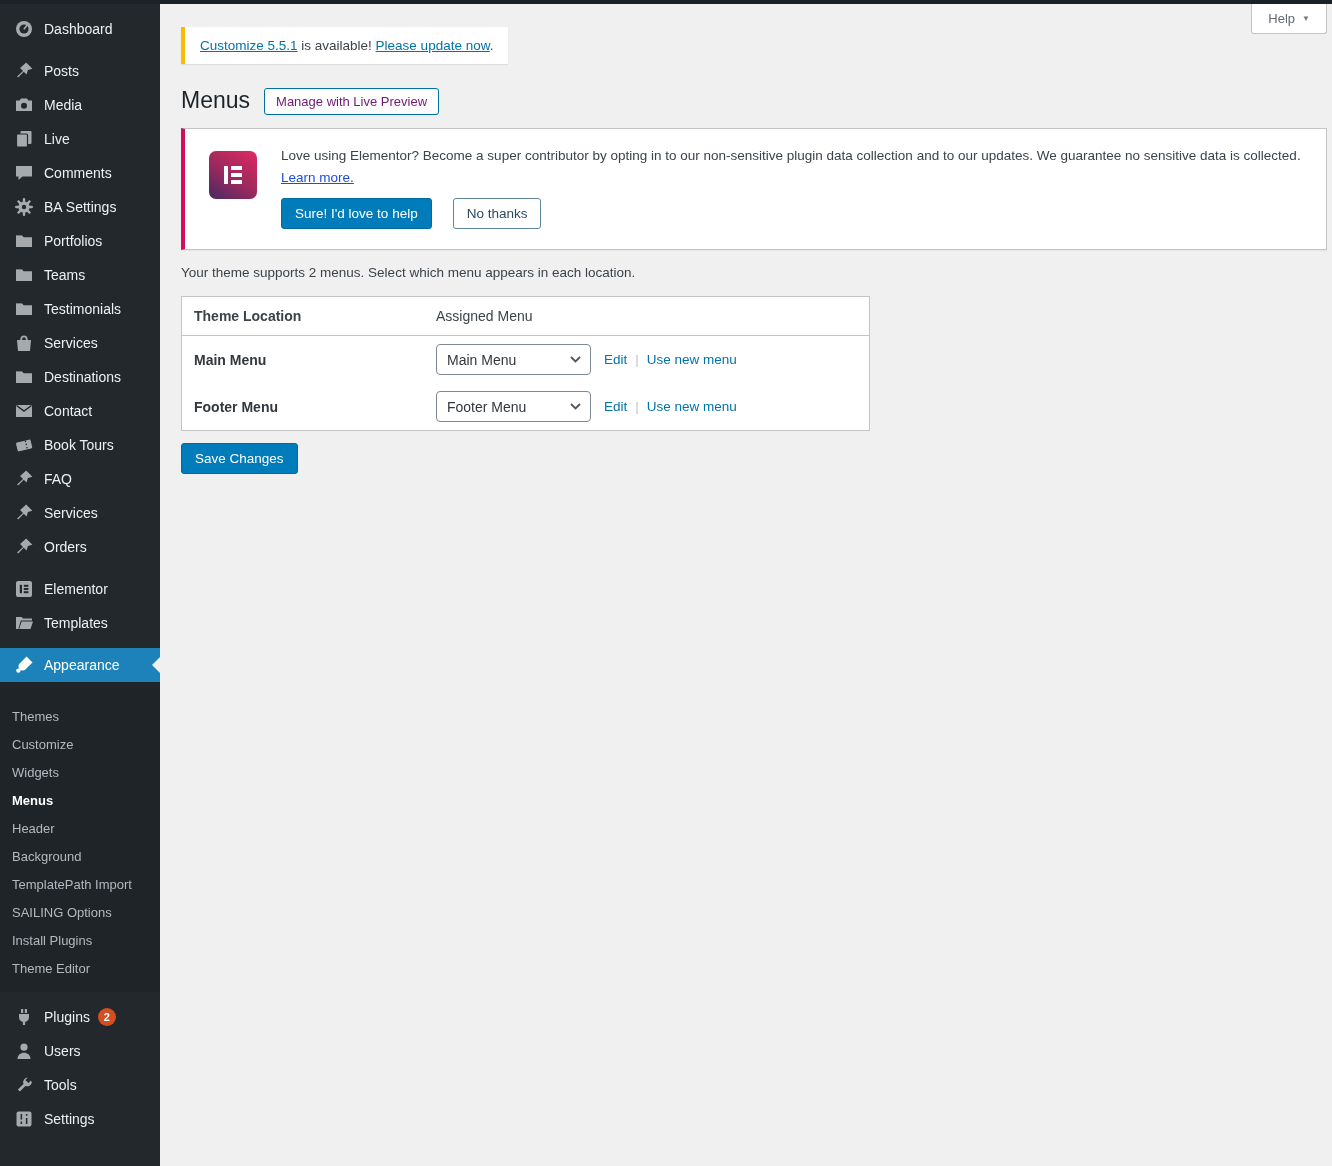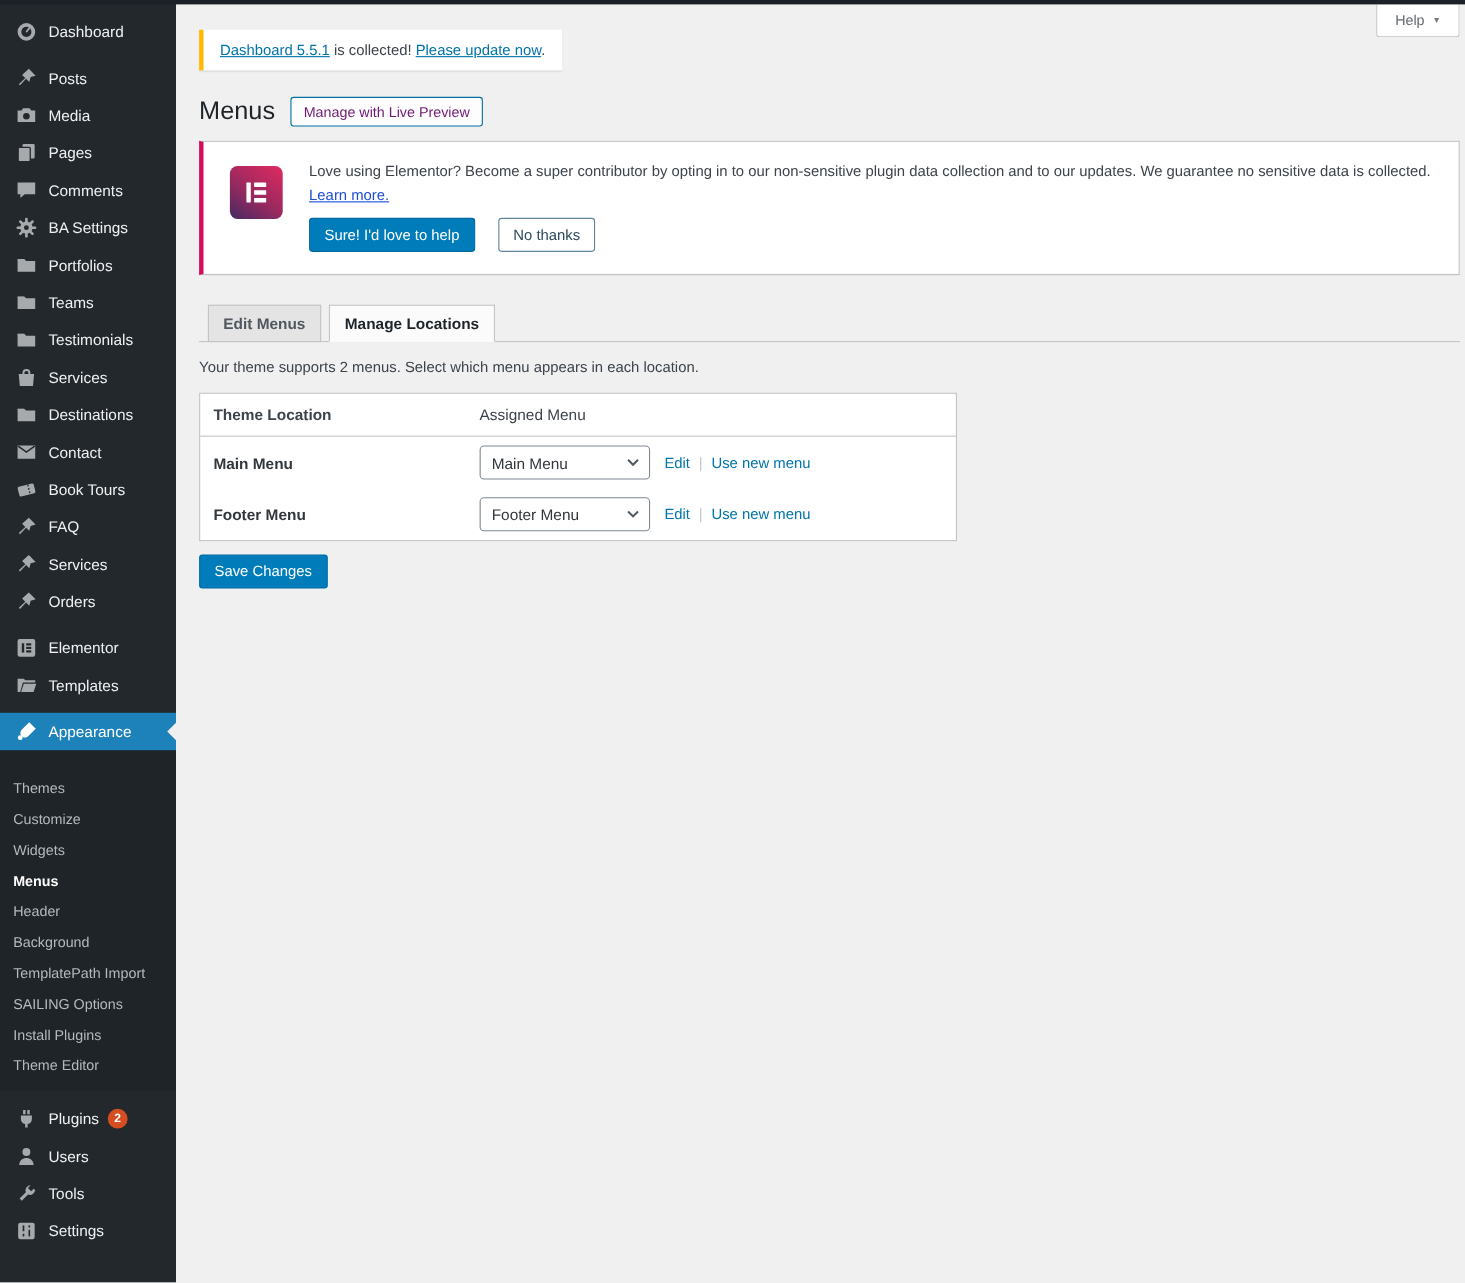--- a/index.html
+++ b/index.html
@@ -154,21 +154,21 @@
       </span>
       <span>Media</span>
     </div>
     <div class="menu-item">
       <span class="menu-icon">
         <svg viewBox="0 0 20 20" fill="currentColor">
           <rect x="6.5" y="2" width="11" height="13" rx="1"></rect>
           <rect x="2.5" y="5" width="11" height="13" rx="1" stroke="#23282d" stroke-width="1.2"></rect>
         </svg>
       </span>
-      <span>Pages</span>
+      <span>Live</span>
     </div>
     <div class="menu-item">
       <span class="menu-icon">
         <svg viewBox="0 0 20 20" fill="currentColor">
           <path d="M2 3h16v10.5H8.5L4.5 17v-3.5H2z"></path>
         </svg>
       </span>
       <span>Comments</span>
     </div>
     <div class="menu-item">
@@ -374,21 +374,21 @@
   </aside>
 
 <main class="content">
 
   <div class="help-tab">
     <span>Help</span>
     <span class="caret">▼</span>
   </div>
 
   <div class="update-nag">
-    <a>Dashboard 5.5.1</a><span> is collected! </span><a>Please update now</a><span>.</span>
+    <a>Customize 5.5.1</a><span> is available! </span><a>Please update now</a><span>.</span>
   </div>
 
   <div class="title-row">
     <h1 class="page-title">Menus</h1>
     <a class="page-title-action">Manage with Live Preview</a>
   </div>
 
   <div class="elementor-notice">
     <div class="el-logo">
       <svg viewBox="0 0 28 28" fill="#fff">
@@ -401,24 +401,20 @@
     <div class="el-body">
       <p class="el-msg">Love using Elementor? Become a super contributor by opting in to our non-sensitive plugin data collection and to our updates. We guarantee no sensitive data is collected.</p>
       <a class="el-learn">Learn more.</a>
       <div class="el-buttons">
         <button class="button-primary">Sure! I'd love to help</button>
         <button class="button-secondary">No thanks</button>
       </div>
     </div>
   </div>
 
-  <div class="tab-bar">
-    <a class="nav-tab">Edit Menus</a>
-    <a class="nav-tab active">Manage Locations</a>
-  </div>
 
   <p class="intro">Your theme supports 2 menus. Select which menu appears in each location.</p>
 
   <div class="loc-table">
     <div class="loc-head">
       <div class="loc-col1">Theme Location</div>
       <div>Assigned Menu</div>
     </div>
     <div id="loc-rows">
         <div class="loc-row">

